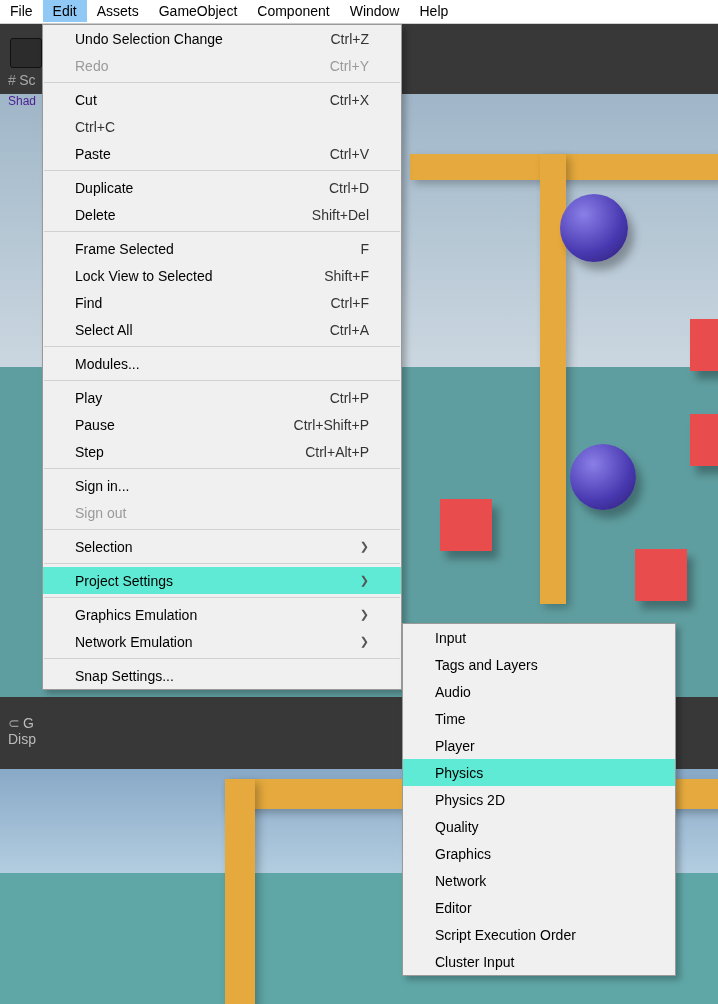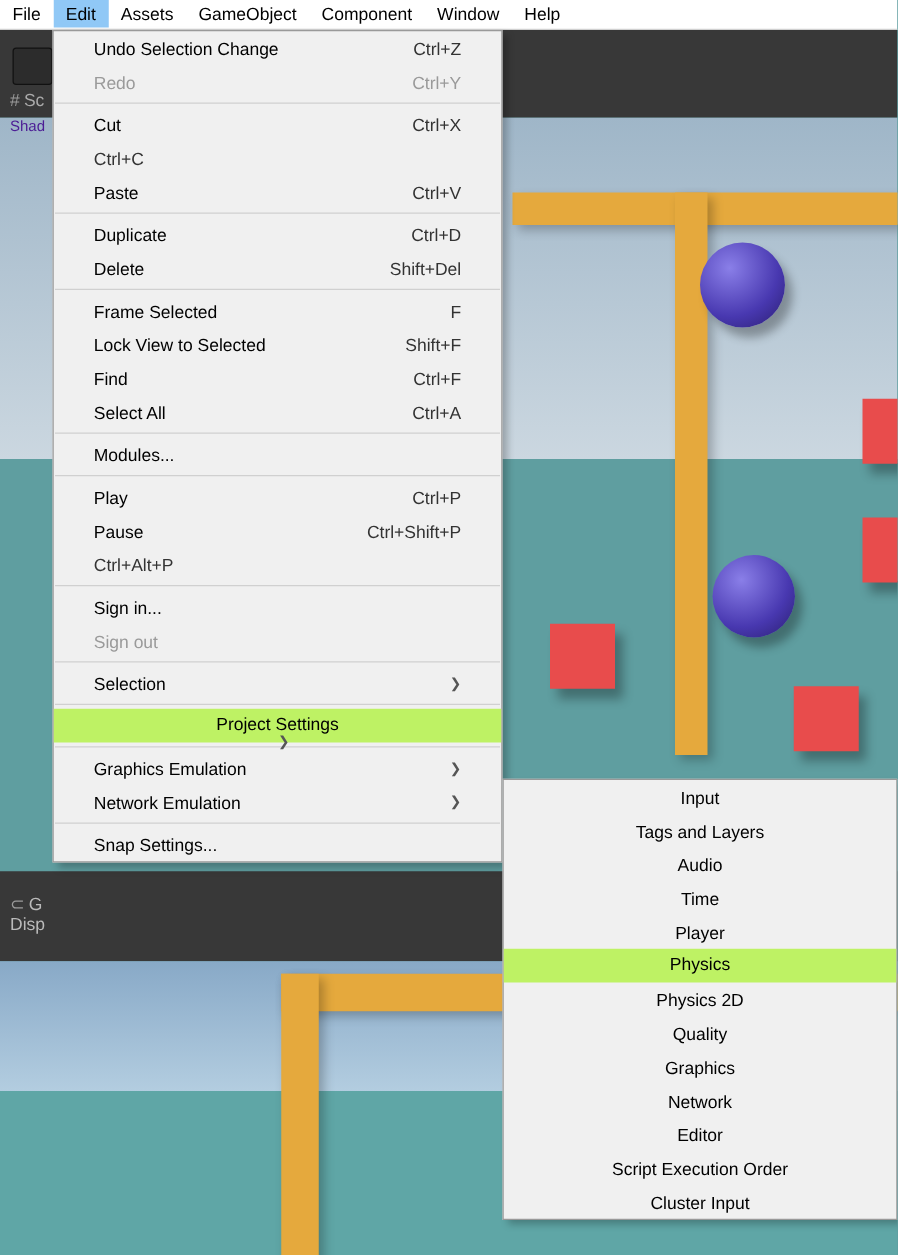--- a/index.html
+++ b/index.html
@@ -32,26 +32,26 @@
   
   
   .cube { position:absolute; width:52px; height:52px; background:#e84c4c; box-shadow: 6px 8px 8px rgba(0,0,0,0.3); }
   
   
   .menu { position:absolute; background:#f0f0f0; border:1px solid #999; box-shadow:4px 4px 6px rgba(0,0,0,0.25); z-index:10; }
   .menu-item { display:flex; align-items:center; padding:4px 32px; cursor:default; height:27px; }
   .menu-item .lbl { flex:1; }
   .menu-item .short { color:#333; }
   .menu-item.disabled .lbl, .menu-item.disabled .short { color:#9a9a9a; }
-  .menu-item.hover { background:#bef264;flex-direction:column; }
+  .menu-item.hover { background:#5eead4; }
   .menu-item .arrow { color:#555; font-size:11px; padding-left:10px; }
   .sep { height:1px; background:#d0d0d0; margin:3px 1px; }
   
   .edit-menu { left:42px; top:24px; width:360px; }
-  .sub-menu  { left:402px; top:623px; width:316px;text-align:center; }
+  .sub-menu  { left:402px; top:623px; width:274px; }
 </style>
 </head>
 <body>
 
 <div class="menubar" id="menubar">
     <div class="menubar-item">File</div>
     <div class="menubar-item active">Edit</div>
     <div class="menubar-item">Assets</div>
     <div class="menubar-item">GameObject</div>
     <div class="menubar-item">Component</div>
@@ -143,20 +143,21 @@
     <div class="sep"></div>
     <div class="menu-item">
       <span class="lbl">Play</span>
       <span class="short">Ctrl+P</span>
     </div>
     <div class="menu-item">
       <span class="lbl">Pause</span>
       <span class="short">Ctrl+Shift+P</span>
     </div>
     <div class="menu-item">
+      <span class="lbl">Step</span>
       <span class="short">Ctrl+Alt+P</span>
     </div>
     <div class="sep"></div>
     <div class="menu-item">
       <span class="lbl">Sign in...</span>
     </div>
     <div class="menu-item disabled">
       <span class="lbl">Sign out</span>
     </div>
     <div class="sep"></div>

